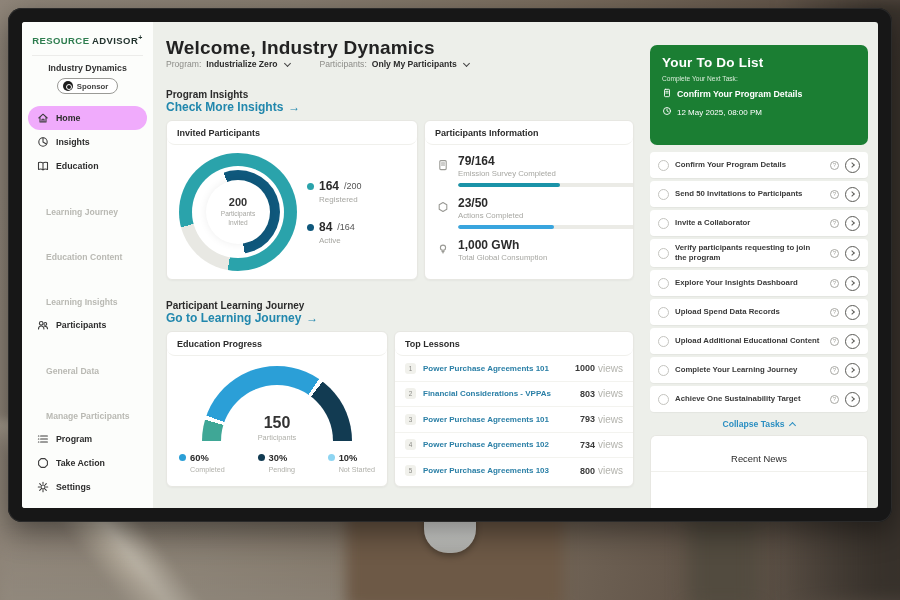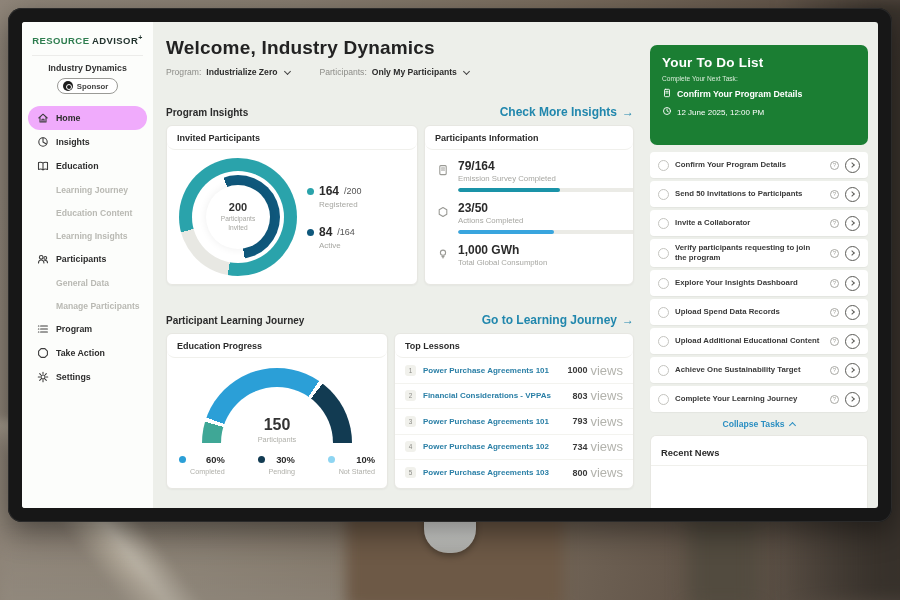--- a/index.html
+++ b/index.html
@@ -41,35 +41,35 @@
   .pill { margin:5px auto 0; width:max-content; display:flex; align-items:center; gap:4px;
     border:1px solid #9a9a96; border-radius:10px; padding:2px 9px 2px 5px; background:#fff; }
   .pill-ic { width:10px; height:10px; border-radius:50%; background:#1d1d1d; position:relative; }
   .pill-ic::after { content:""; position:absolute; left:3px; top:3px; width:4px; height:4px;
     border-radius:50%; border:1px solid #fff; }
   .pill-t { font-size:7.8px; color:#444; font-weight:bold; }
   .nav { margin-top:12px; display:flex; flex-direction:column; }
   .nav-item { height:24px; display:flex; align-items:center; gap:7px; padding-left:15px; cursor:pointer; }
   .nav-item .nlabel { font-size:8.8px; font-weight:bold; color:#2d2d2d; }
   .nav-item.active { background:#f0abfc; border-radius:13px; margin:0 6px; padding-left:9px; }
-  .nav-item.sub { padding-left:34px; height:23px; }
+  .nav-item.sub { padding-left:24px; height:23px;margin-top:22px; }
   .nav-item.sub .nlabel { color:#b9b9b3; font-weight:bold; font-size:8.6px; }
   .nicon { width:12px; height:12px; display:flex; }
   .nicon svg { width:12px; height:12px; stroke:#3d3d3d; fill:none; stroke-width:1.1; stroke-linecap:round; stroke-linejoin:round; }
 
   
   .main { flex:1; padding:15px 10px 0 13px; min-width:0; }
   .welcome { font-size:19px; font-weight:bold; color:#222; letter-spacing:.2px; }
-  .filters { display:flex; gap:30px; margin-top:8px; align-items:center; }
+  .filters { display:flex; gap:30px; align-items:center; }
   .filter { display:flex; align-items:center; gap:5px; cursor:pointer; }
   .flabel { font-size:8.6px; color:#8d8d89; }
   .fvalue { font-size:8.6px; font-weight:bold; color:#2c2c2c; }
   .chev { width:5px; height:5px; border-right:1.4px solid #444; border-bottom:1.4px solid #444;
     display:inline-block; transform:rotate(45deg); margin:-2px 0 0 2px; }
-  .sec-head { display:flex; justify-content:space-between; align-items:center; margin-top:28px; }
+  .sec-head { display:flex; justify-content:space-between; align-items:flex-start; margin-top:20px;flex-direction:column; }
   .sec-title { font-size:10px; font-weight:bold; color:#2b2b2b; }
   .sec-link { font-size:12px; font-weight:bold; color:#2187ad; display:flex; gap:5px; align-items:center; cursor:pointer; }
   .card { background:#fff; border:1px solid #e7e7e2; border-radius:6px; box-shadow:0 1px 2px rgba(0,0,0,.04); overflow:hidden; }
   .card-title { padding:7px 10px 6px; border-bottom:1px solid #f0f0ec; font-size:9px; font-weight:bold; color:#2b2b2b;border-radius:8px; }
   .row1 { display:flex; gap:6px; margin-top:6px; height:160px; }
   .row2 { display:flex; gap:6px; margin-top:6px; height:156px; }
   .card-invited { width:252px; flex-shrink:0; }
   .card-pinfo { flex:1; }
   .card-edu { width:222px; flex-shrink:0; }
   .card-lessons { flex:1; }
@@ -111,34 +111,34 @@
   .gauge-arc { position:absolute; left:0; top:0; width:150px; height:150px; border-radius:50%;
     background:conic-gradient(from 270deg,
       #3fa796 0% 4.6%, #ffffff 4.6% 5.5%,
       #2b9fd7 5.5% 34.5%, #ffffff 34.5% 35.4%,
       #123b52 35.4% 50%, rgba(0,0,0,0) 50%); }
   .gauge-hole { position:absolute; left:19px; top:19px; width:112px; height:112px; border-radius:50%; background:#fff; }
   .gauge-center { position:absolute; left:0; right:0; bottom:0; text-align:center; }
   .gauge-cv { font-size:16px; font-weight:bold; color:#333; }
   .gauge-cl { font-size:7.4px; color:#b0b0aa; margin-top:1px; }
   .edu-leg { display:flex; justify-content:space-between; padding:10px 12px 0; }
-  .edu-li .lrow { display:flex; align-items:center; gap:4px;justify-content:space-between; }
+  .edu-li .lrow { display:flex; align-items:center; gap:4px; }
   .edu-li .ldot { width:7px; height:7px; }
   .ldot.blue { background:#2b9fd7; } .ldot.dnavy { background:#123b52; } .ldot.lblue { background:#8ed5f2; }
   .edu-pct { font-size:9.4px; font-weight:bold; color:#2b2b2b; }
   .edu-lab { font-size:7.2px; color:#b0b0aa; margin:2px 0 0 11px; }
 
   
   .lesson { display:flex; align-items:center; height:25.5px; padding:0 10px; border-bottom:1px solid #f3f3ef; cursor:pointer; }
   .lesson:last-child { border-bottom:none; }
   .rank { width:11px; height:11px; background:#f1f1ec; border-radius:3px; font-size:6.4px; color:#8b8b86;
     display:flex; align-items:center; justify-content:center; flex-shrink:0; }
   .ltitle { flex:1; margin-left:7px; font-size:8px; font-weight:bold; color:#2a7fa6; white-space:nowrap; overflow:hidden; }
   .views-n { font-size:9px; font-weight:bold; color:#3a3a3a; }
-  .views-s { font-size:13px; color:#b3b3ad; margin-left:3px; }
+  .views-s { font-size:10px; color:#b3b3ad; margin-left:3px; }
 
   
   .right { width:218px; flex-shrink:0; margin:23px 10px 0 6px; display:flex; flex-direction:column; }
   .todo-green { background:#1b7e33; border-radius:7px; padding:10px 12px; color:#fff; position:relative; height:100px; flex-shrink:0; }
   .tg-title { font-size:13.5px; font-weight:bold; letter-spacing:.2px; }
   .tg-sub { font-size:6.6px; margin-top:5px; color:#d8ecd9; }
   .tg-task { display:flex; align-items:center; gap:5px; margin-top:6px; font-size:8.8px; font-weight:bold; }
   .tg-date { display:flex; align-items:center; gap:5px; margin-top:6px; font-size:8px; }
   .tg-ic svg { width:10px; height:10px; stroke:#fff; fill:none; stroke-width:1.1; stroke-linecap:round; }
   .tg-ring { position:absolute; right:12px; top:16px; width:60px; height:60px; border-radius:50%;
@@ -153,21 +153,21 @@
     font-size:6px; display:flex; align-items:center; justify-content:center; flex-shrink:0; }
   .tgo { width:15px; height:15px; border-radius:50%; border:1.3px solid #5c5c58; flex-shrink:0;
     display:flex; align-items:center; justify-content:center; }
   .tgo .chev-r { width:4px; height:4px; border-right:1.3px solid #5c5c58; border-bottom:1.3px solid #5c5c58;
     transform:rotate(-45deg); margin-left:-1px; }
   .collapse { margin:7px auto 6px; display:flex; align-items:center; gap:6px; cursor:pointer;
     font-size:8.6px; font-weight:bold; color:#2b8fc2; }
   .chev-u { width:5px; height:5px; border-right:1.5px solid #2b8fc2; border-bottom:1.5px solid #2b8fc2;
     transform:rotate(-135deg); margin-top:3px; }
   .news { background:#fff; border-radius:6px 6px 0 0; border:1px solid #e7e7e2; border-bottom:none; flex:1; }
-  .news-title { padding:11px 10px 7px; font-size:9.4px; font-weight:bold; color:#2b2b2b; border-bottom:1px solid #f0f0ec; }
+  .news-title { padding:17px 10px 7px; font-size:9.4px; font-weight:normal; color:#2b2b2b; border-bottom:1px solid #f0f0ec;text-align:center; }
 </style>
 </head>
 <body>
 
 <div class="bg-base"></div>
 <div class="bg-darkright"></div>
 <div class="bg-streak"></div>
 <div class="bg-bottomlight"></div>
 <div class="bg-column"></div>
 <div class="bg-band"></div>
@@ -461,21 +461,21 @@
                 <rect x="3" y="1.6" width="6" height="8.8" rx="1"></rect>
                 <path d="M4.6 4 H7.4 M4.6 6 H7.4"></path>
               </svg></span>
         <span>Confirm Your Program Details</span>
       </div>
       <div class="tg-date">
         <span class="tg-ic"><svg viewBox="0 0 12 12">
                 <circle cx="6" cy="6" r="4.2"></circle>
                 <path d="M6 3.6 V6 L7.7 7"></path>
               </svg></span>
-        <span>12 June 2025, 12:00 PM</span>
+        <span>12 May 2025, 08:00 PM</span>
       </div>
     </div>
 
     <div class="tasks">
       <div class="task">
         <span class="cbox"></span>
         <span class="tlabel">Confirm Your Program Details</span>
         <span class="tinfo">?</span>
         <span class="tgo">
               <span class="chev-r"></span>
@@ -524,29 +524,29 @@
       <div class="task">
         <span class="cbox"></span>
         <span class="tlabel">Upload Additional Educational Content</span>
         <span class="tinfo">?</span>
         <span class="tgo">
               <span class="chev-r"></span>
             </span>
       </div>
       <div class="task">
         <span class="cbox"></span>
+        <span class="tlabel">Complete Your Learning Journey</span>
+        <span class="tinfo">?</span>
+        <span class="tgo">
+              <span class="chev-r"></span>
+            </span>
+      </div>
+      <div class="task">
+        <span class="cbox"></span>
         <span class="tlabel">Achieve One Sustainability Target</span>
-        <span class="tinfo">?</span>
-        <span class="tgo">
-              <span class="chev-r"></span>
-            </span>
-      </div>
-      <div class="task">
-        <span class="cbox"></span>
-        <span class="tlabel">Complete Your Learning Journey</span>
         <span class="tinfo">?</span>
         <span class="tgo">
               <span class="chev-r"></span>
             </span>
       </div>
     </div>
 
     <div class="collapse">
       <span>Collapse Tasks</span>
       <span class="chev-u"></span>

